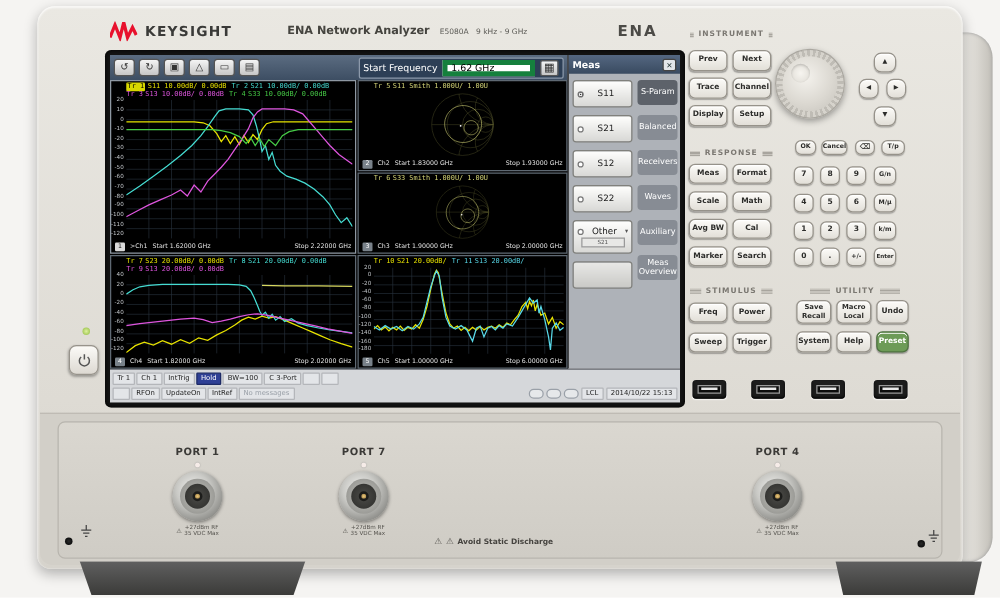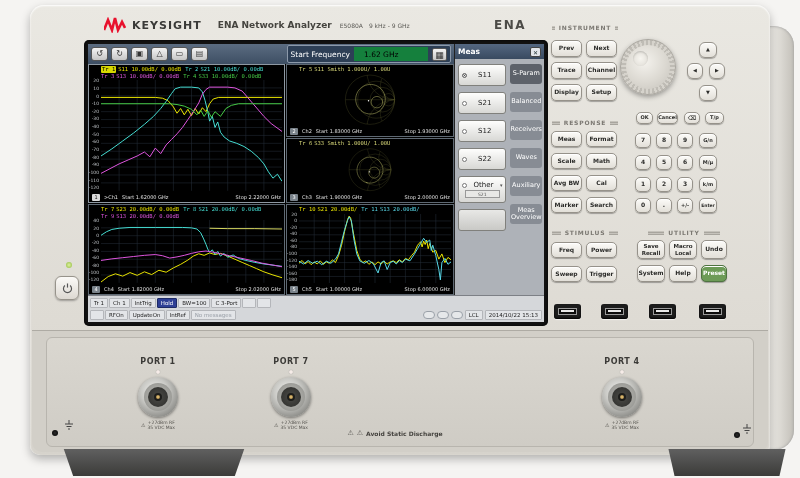--- a/index.html
+++ b/index.html
@@ -11,39 +11,39 @@
   .chassis{position:absolute;left:30px;top:5px;width:740px;height:450px;border-radius:14px 14px 10px 10px;
     background:linear-gradient(#eae8e2,#dedbd4 70%,#d6d3cc);box-shadow:0 4px 10px rgba(0,0,0,.28),inset 0 1px 2px #fff;}
   .bottom-panel{position:absolute;left:32px;top:330px;width:736px;height:122px;border-radius:0 0 10px 10px;
     background:#d2cfc8;border-top:1px solid #aeaba4;}
   .conn-panel{position:absolute;left:14px;top:6px;right:14px;height:110px;border:1px solid #b8b5ae;border-radius:6px;
     background:linear-gradient(#dad7d0,#cfccc5);}
   .foot{position:absolute;top:449px;height:27px;background:linear-gradient(#606060,#3b3b39);}
   .foot.l{left:60px;width:188px;clip-path:polygon(2% 0,98% 0,93% 100%,7% 100%);}
   .foot.r{left:666px;width:122px;clip-path:polygon(2% 0,98% 0,93% 100%,7% 100%);}
   
-  .brand-row{position:absolute;left:104px;top:16px;display:flex;align-items:center;height:18px;text-align:right;}
+  .brand-row{position:absolute;left:88px;top:16px;display:flex;align-items:center;height:18px;text-align:right;}
   .brand-name{font-size:11px;font-weight:bold;color:#3a3a38;letter-spacing:1px;margin-left:6px;}
-  .brand-product{font-size:9px;font-weight:bold;color:#45443f;margin-left:16px;}
+  .brand-product{font-size:9px;font-weight:bold;color:#45443f;margin-left:44px;}
   .brand-model{font-size:6px;color:#5a5954;margin-left:8px;}
   .brand-range{font-size:6px;color:#5a5954;margin-left:6px;}
   .series-badge{position:absolute;left:494px;top:18px;font-size:12px;font-weight:bold;color:#4c4b47;letter-spacing:1.5px;}
   
   .power-led{position:absolute;left:66px;top:262px;width:6px;height:6px;border-radius:50%;background:radial-gradient(#dff2a0,#8db93c);}
   .power-btn{position:absolute;left:55px;top:276px;width:24px;height:24px;border-radius:6px;border:1px solid #97938b;
     background:linear-gradient(#fbfaf7,#ddd9d2);box-shadow:0 1px 2px rgba(0,0,0,.3);display:flex;align-items:center;justify-content:center;}
   
   .bezel{position:absolute;left:84px;top:40px;width:464px;height:286px;background:#141414;border-radius:5px;padding:4px;box-shadow:inset 0 0 4px #000;}
   .screen{width:100%;height:100%;background:#000;display:grid;grid-template-columns:1fr 90px;grid-template-rows:20px 1fr 27px;}
   .toolbar{grid-column:1;grid-row:1;background:linear-gradient(#5b6c81,#3d4e63);display:flex;align-items:center;padding:0 3px;gap:3px;}
   .tb-chip{width:17px;height:14px;border:1px solid #555;border-radius:3px;background:linear-gradient(#f4f4f4,#c6c6c6);
     font-size:8px;line-height:12px;text-align:center;color:#333;}
   .tb-box{margin-left:auto;display:flex;align-items:center;gap:4px;border:1px solid #8c99aa;background:#2d3f56;padding:1px 3px;border-radius:2px;}
   .tb-label{color:#fff;font-size:7.5px;}
-  .tb-input{width:74px;height:13px;background:#fff;border:7px solid #15803d;font-size:7.5px;color:#000;display:flex;align-items:center;padding:0 3px;}
+  .tb-input{width:74px;height:13px;background:#fff;border:4px solid #15803d;font-size:7.5px;color:#000;display:flex;align-items:center;padding:0 3px;}
   .tb-keypad{width:15px;height:13px;border:1px solid #555;border-radius:2px;background:linear-gradient(#f4f4f4,#c6c6c6);
     font-size:9px;line-height:12px;text-align:center;color:#333;}
   
   .charts{grid-column:1;grid-row:2;position:relative;background:#000;}
   .quad{position:absolute;border:1px solid #5f6973;background:#000;display:flex;flex-direction:column;}
   .quad.act{border-color:#8e98a2;}
   .quad-head{padding:1px 2px 0 12px;}
   .trow{display:flex;gap:4px;font:5.5px "DejaVu Sans Mono",monospace;white-space:nowrap;line-height:1.2;}
   .trow .grp{display:flex;gap:2px;}
   .tl.hl{background:#d8d800;color:#000 !important;padding:0 1px;border-radius:1px;}

